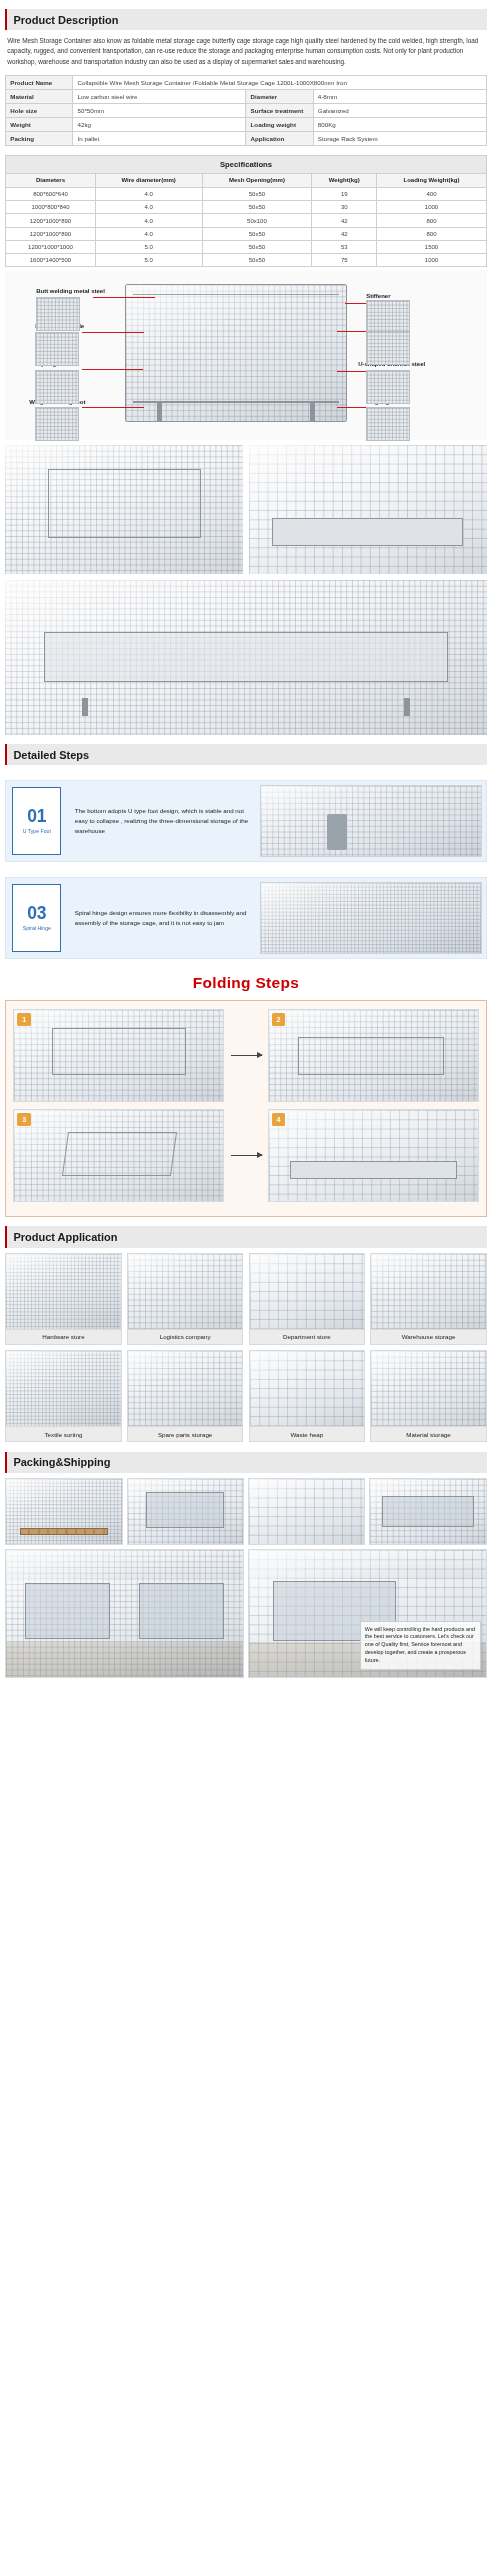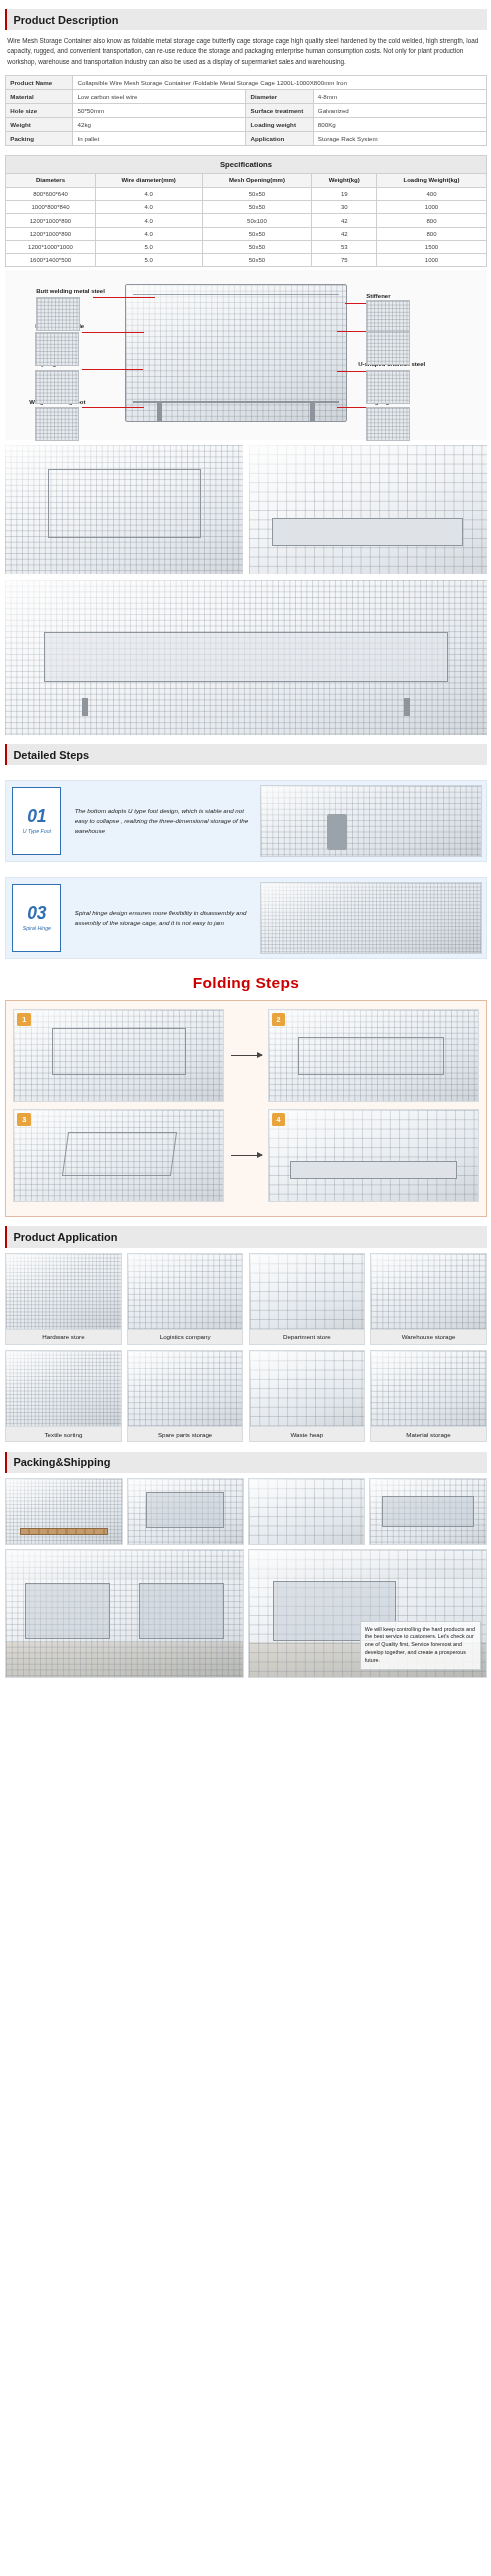--- a/index.html
+++ b/index.html
@@ -137,21 +137,20 @@
   .photo { flex: 1; height: 129px; }
 
   
   .detail-block {
     display: flex;
     align-items: stretch;
     background: #eaf3fb;
     margin: 15px 0;
     min-height: 82px;
     border: 0.5px solid #dbe7f2;
-    font-style: italic;
   }
   .detail-num {
     width: 49px;
     background: #ffffff;
     border: 1px solid #2f6fb3;
     margin: 6.2px;
     display:flex; flex-direction: column;
     align-items:center; justify-content:center;
     flex: 0 0 49px;
   }

